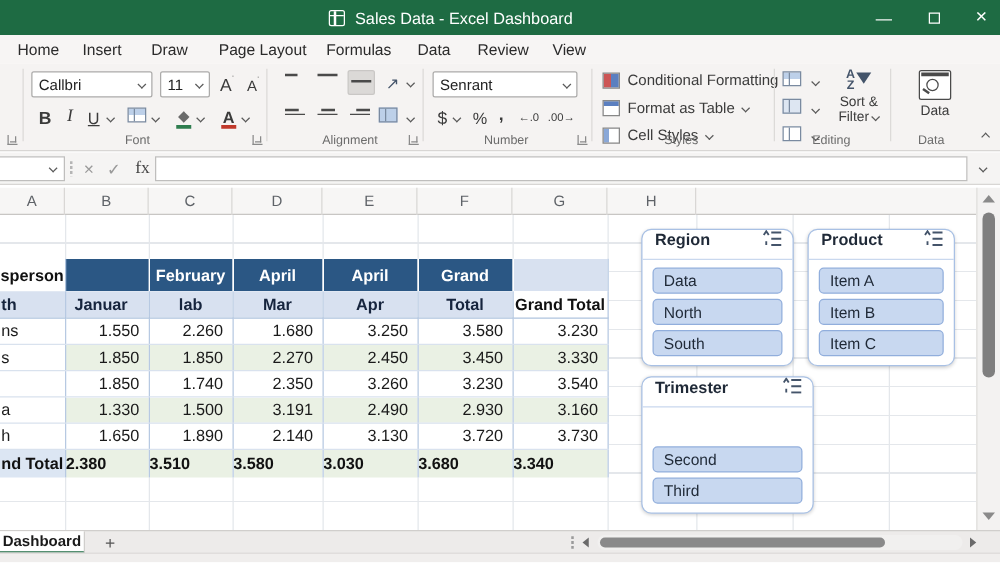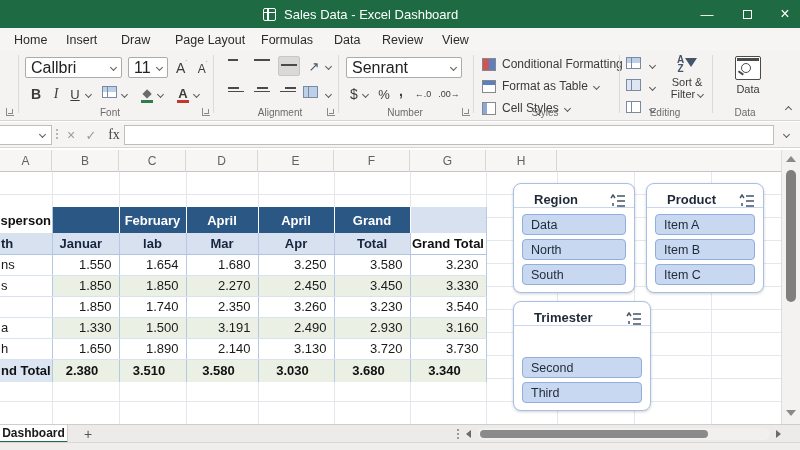--- a/index.html
+++ b/index.html
@@ -21,21 +21,21 @@
   .tabrow { position:absolute; left:0; top:28px; width:800px; height:23px; background:#F7F5F4; }
   .rtab { position:absolute; top:0; height:23px; display:flex; align-items:center; font-size:12.5px; color:#2b2b2b; }
   .ribcollapse1 { position:absolute; right:8px; top:36px; }
 
   
   .ribbon { position:absolute; left:0; top:51px; width:800px; height:70px; background:#F5F3F2; border-bottom:1px solid #D8D6D4; }
   .gsep { position:absolute; top:4px; height:58px; width:1px; background:#DCDAD8; }
   .glabel { position:absolute; bottom:2px; font-size:10px; color:#6b6b6b; text-align:center; }
   .launcher { position:absolute; width:8px; height:8px; border-left:1px solid #8a8a8a; border-bottom:1px solid #8a8a8a; }
   .launcher:after { content:""; position:absolute; right:1px; top:1px; width:4px; height:4px; border-right:1px solid #8a8a8a; border-bottom:1px solid #8a8a8a; }
-  .inputbox { position:absolute; background:#fff; border:1px solid #ACABAA; border-radius:2px; display:flex; align-items:center; padding:0 5px; font-size:16px; color:#222; }
+  .inputbox { position:absolute; background:#fff; border:1px solid #ACABAA; border-radius:2px; display:flex; align-items:center; padding:0 5px; font-size:12px; color:#222; }
   .cv { width:5px; height:5px; border-right:1.3px solid #5a5a5a; border-bottom:1.3px solid #5a5a5a; transform:rotate(45deg); display:inline-block; }
   .cvu { transform:rotate(-135deg); }
   .ribbtn { position:absolute; display:flex; align-items:center; justify-content:center; color:#3b3b3b; }
   .bld { font-weight:bold; font-size:14px; }
   .ita { font-style:italic; font-size:14px; font-family:"Liberation Serif",serif; }
   .und { font-size:13px; text-decoration:underline; }
   .colorbar { position:absolute; left:1px; right:1px; bottom:-1px; height:3px; }
   .alico { display:inline-block; }
   .alico .ln { height:1.6px; background:#4a4a4a; margin-bottom:2.2px; }
   .selbtn { background:#DBD9D7; border:1px solid #C9C7C5; border-radius:2px; }
@@ -76,26 +76,26 @@
   .hdr1 td.acell { background:#fff; color:#111; border-right:1px solid #AFC4DE; }
   .hdr1 td.gcell { background:#D8E1F0; border-right:1px solid #B7C9E2; }
   .hdr2 td { background:#D8E1F0; color:#16243D; font-weight:bold; text-align:center; border-right:1px solid #B7C9E2; border-bottom:1px solid #AFC4DE; height:21px; }
   .hdr2 td.acell { text-align:left; padding-left:1px; }
   .hdr2 td.jan { text-align:left; padding-left:7px; }
   .hdr2 td.gcell { background:#fff; color:#111; }
   .drow td { height:21px; border-right:1px solid #B7C9E2; border-bottom:1px solid #D9E2EE; text-align:right; padding-right:7px; color:#1a1a1a;margin-top:39px; }
   .drow td.acell { text-align:left; padding:0 0 0 1px; }
   .drow.green td { background:#EAF1E4; }
   .drow.green td.acell { background:#fff; }
-  .grow td { height:23px; background:#EAF1E4; font-weight:bold; border-top:1.5px solid #8FA9CC; border-right:1px solid #B7C9E2; text-align:center; padding-right:7px; color:#111; }
+  .grow td { height:23px; background:#EAF1E4; font-weight:bold; border-top:1.5px solid #8FA9CC; border-right:1px solid #B7C9E2; text-align:left; padding-right:7px; color:#111; }
   .grow td.acell { background:#DCE6F3; text-align:left; padding:0 0 0 1px; }
 
   
   .slicer { position:absolute; width:122px; height:110px; background:#fff; border:1.5px solid #A8C0E4; border-radius:8px; box-shadow:0 1px 3px rgba(0,0,0,.18); }
-  .slhead { position:relative; height:24px; display:flex; align-items:flex-end; justify-content:space-between; padding:0 8px 0 20px; border-bottom:1px solid #C9D8EE; }
+  .slhead { position:relative; height:24px; display:flex; align-items:flex-start; justify-content:space-between; padding:0 8px 0 10px; border-bottom:1px solid #C9D8EE; }
   .slhead .t { font-weight:bold; font-size:13px; color:#1F2937; }
   .slitem { position:absolute; left:8px; right:8px; height:21px; background:#C8D8F0; border:1px solid #91AEDC; border-radius:4px; display:flex; align-items:center; padding-left:8px; font-size:12.5px; color:#1F2937; }
 
   
   .tabbar { position:absolute; left:0; top:424px; width:800px; height:18px; background:#EDEBEA; border-top:1px solid #D0CECC; }
   .sheettab { position:absolute; left:0; top:0; height:18px; width:68px; background:#fff; border-right:1px solid #D0CECC; border-bottom:2px solid #1E6B43; display:flex; align-items:center; justify-content:center; font-size:12px; font-weight:600; color:#1a1a1a; }
   .addsheet { position:absolute; left:78px; top:0; height:18px; width:20px; display:flex; align-items:center; justify-content:center; color:#555; font-size:14px; }
   .hsdots { position:absolute; left:457px; top:4px; width:2px; height:10px; background:repeating-linear-gradient(#9a9a9a 0 2px, transparent 2px 4px); }
   .harrow { position:absolute; top:5px; width:0; height:0; border-top:4px solid transparent; border-bottom:4px solid transparent; }
   .htrack { position:absolute; left:478px; top:3px; width:292px; height:12px; background:#F1F0EF; border-radius:6px; }
@@ -338,21 +338,21 @@
         <td class="jan">Januar</td>
         <td>lab</td>
         <td>Mar</td>
         <td>Apr</td>
         <td>Total</td>
         <td class="gcell">Grand Total</td>
       </tr>
       <tr class="drow">
         <td class="acell">ns</td>
         <td>1.550</td>
-            <td>1.654</td>
+            <td>2.260</td>
         <td>1.680</td>
             <td>3.250</td>
         <td>3.580</td>
             <td>3.230</td>
       </tr>
       <tr class="drow green">
         <td class="acell">s</td>
         <td>1.850</td>
             <td>1.850</td>
         <td>2.270</td>

